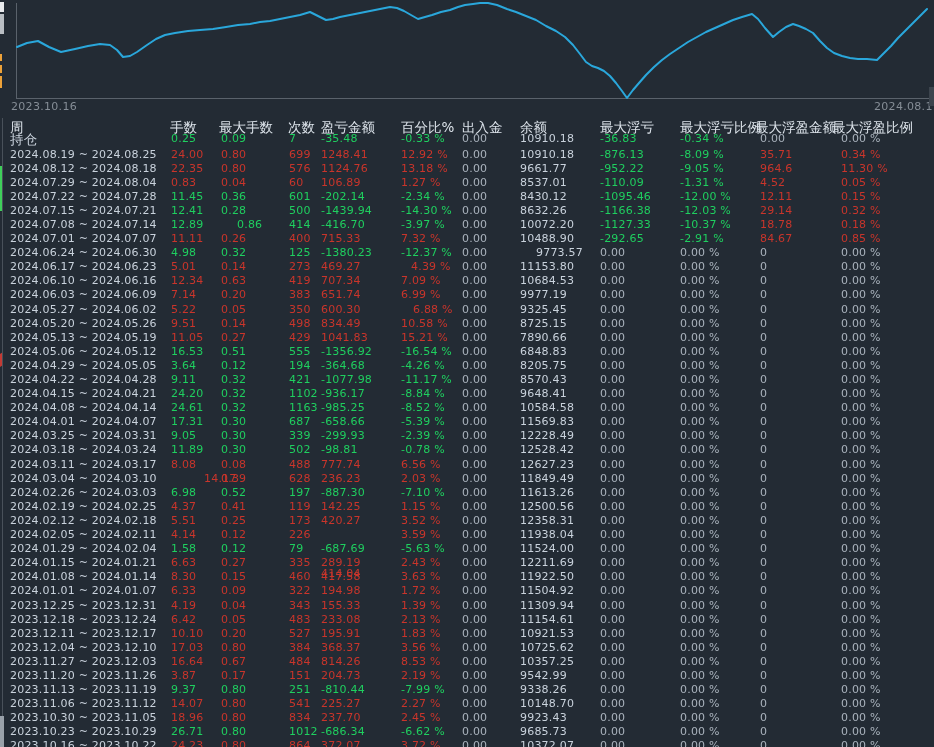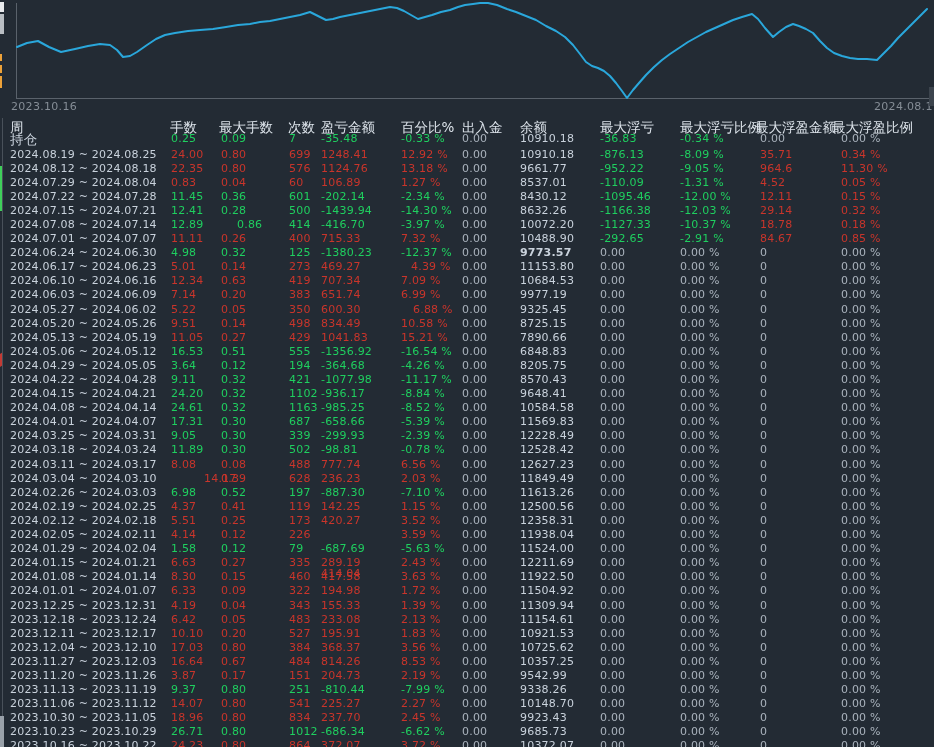--- a/index.html
+++ b/index.html
@@ -177,21 +177,21 @@
         <span class="cell c-up" style="left: 841px;">0.85 %</span>
       </div>
       <div class="trow">
         <span class="cell c-text" style="left: 10px;">2024.06.24 ~ 2024.06.30</span>
         <span class="cell c-down" style="left: 171px;">4.98</span>
         <span class="cell c-down" style="left: 221px;">0.32</span>
         <span class="cell c-down" style="left: 289px;">125</span>
         <span class="cell c-down" style="left: 321px;">-1380.23</span>
         <span class="cell c-down" style="left: 401px;">-12.37 %</span>
         <span class="cell c-neutral" style="left: 462px;">0.00</span>
-        <span class="cell c-text" style="left: 520px; font-weight: bold;">9773.57</span>
+        <span class="cell c-text" style="left: 536px;">9773.57</span>
         <span class="cell c-neutral" style="left: 600px;">0.00</span>
         <span class="cell c-neutral" style="left: 680px;">0.00 %</span>
         <span class="cell c-neutral" style="left: 760px;">0</span>
         <span class="cell c-neutral" style="left: 841px;">0.00 %</span>
       </div>
       <div class="trow">
         <span class="cell c-text" style="left: 10px;">2024.06.17 ~ 2024.06.23</span>
         <span class="cell c-up" style="left: 171px;">5.01</span>
         <span class="cell c-up" style="left: 221px;">0.14</span>
         <span class="cell c-up" style="left: 289px;">273</span>

